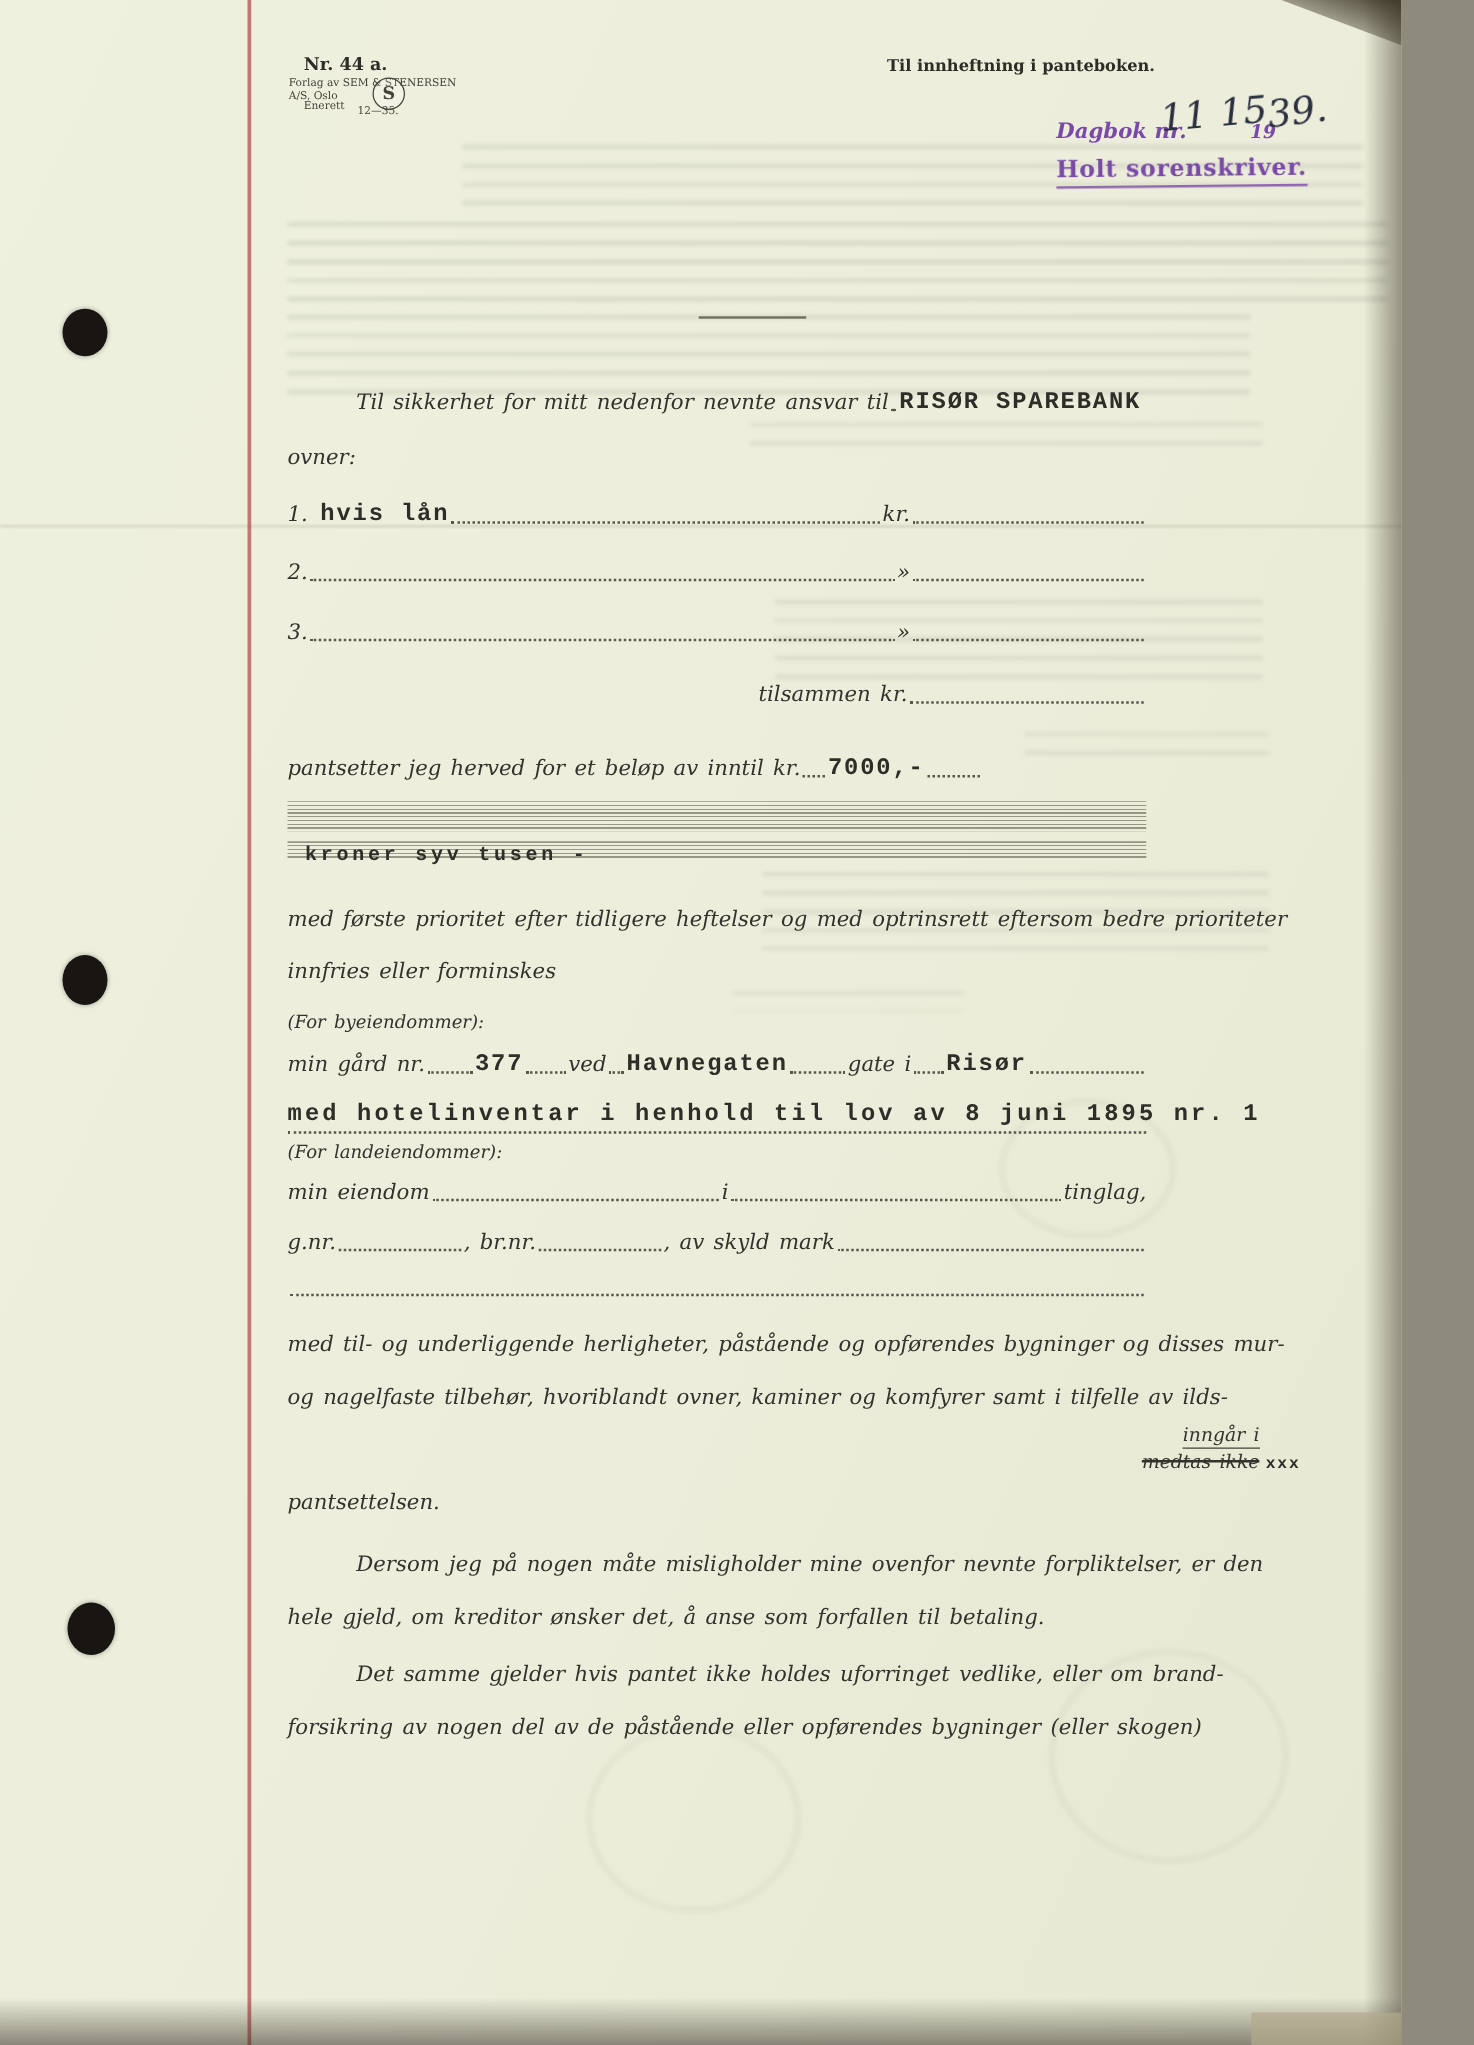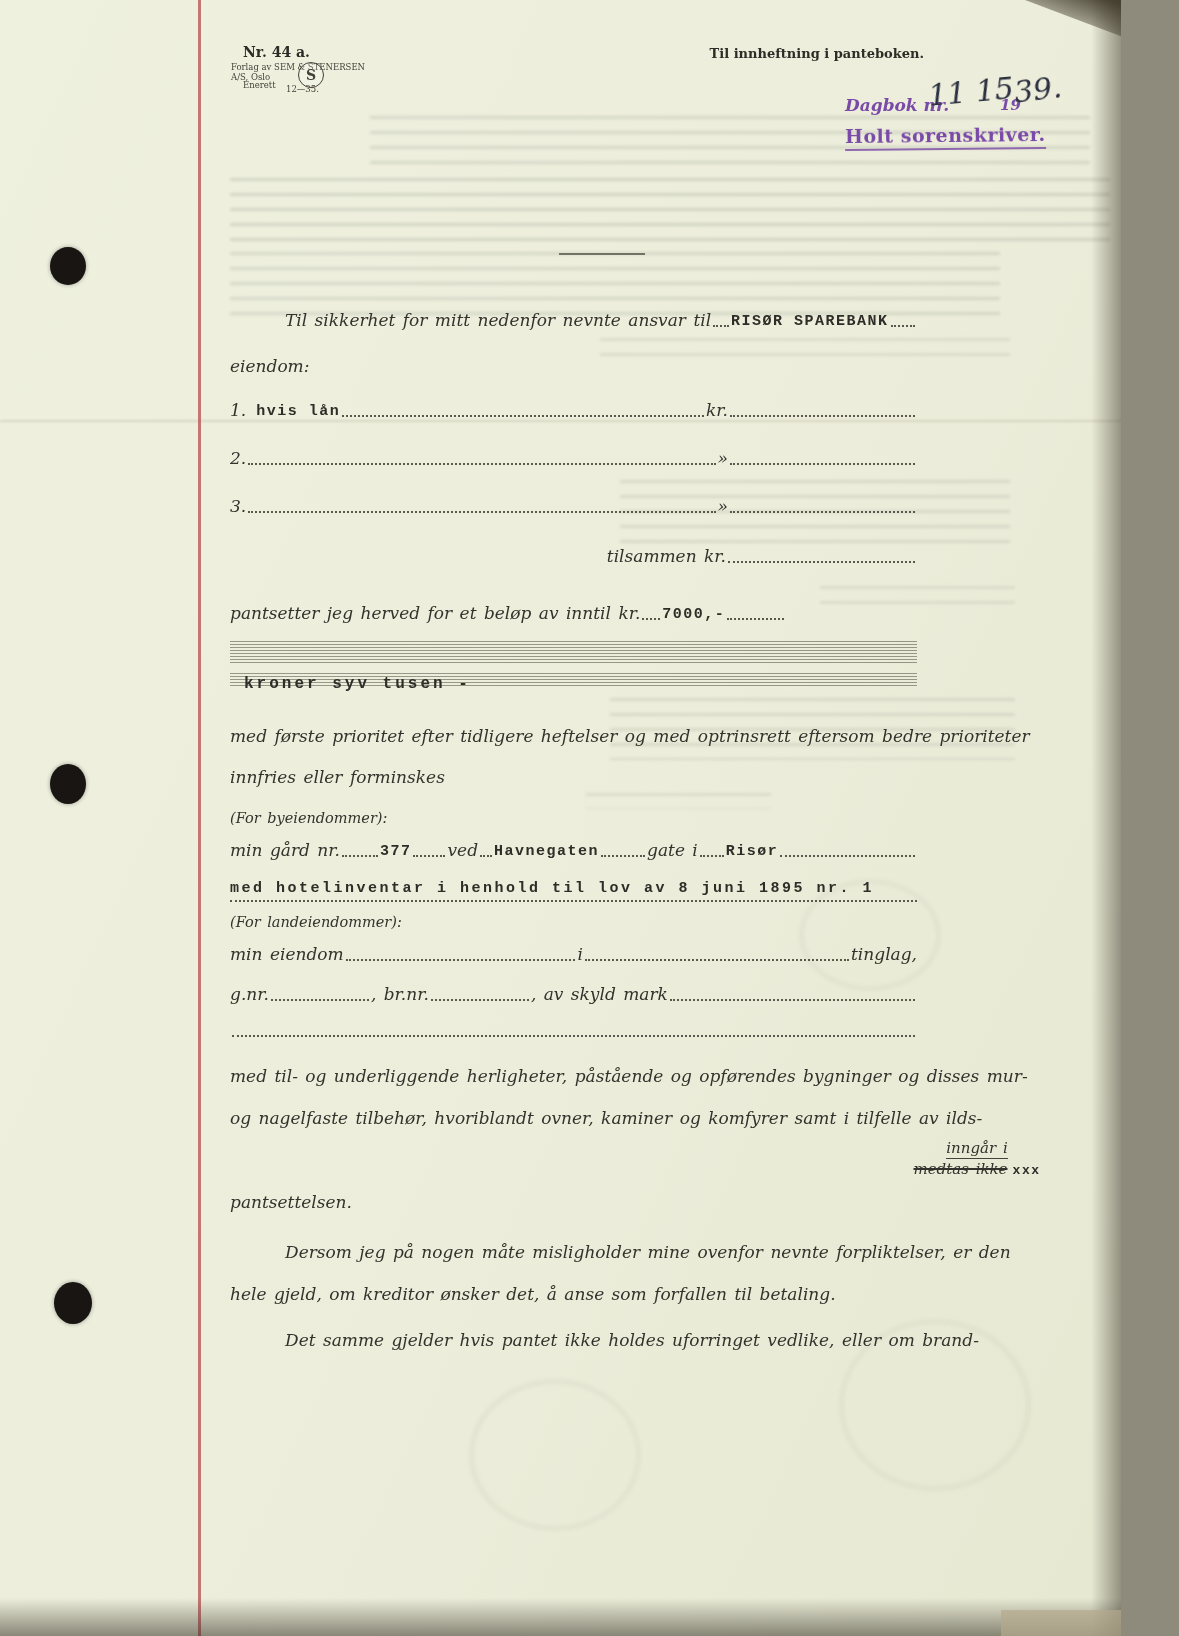--- a/index.html
+++ b/index.html
@@ -5,21 +5,21 @@
   * { margin:0; padding:0; box-sizing:border-box; }
   html,body { background:#8f8b7c; }
   .page {
     position:relative; width:1121px; height:1636px; overflow:hidden;
     background:linear-gradient(115deg,#eff1df 0%,#ecedda 55%,#e6e8d2 100%);
     font-family:"DejaVu Serif", serif;
   }
   .abs { position:absolute; }
   .printed { font-family:"DejaVu Serif", serif; font-style:italic; font-size:17px; color:#34322c; word-spacing:2px; white-space:nowrap; }
   .label-sm { font-size:14.5px; }
-  .typed { font-family:"Liberation Mono","DejaVu Sans Mono", monospace; font-style:normal; font-weight:bold; font-size:15px; letter-spacing:1.5px; color:#2f2d28; white-space:nowrap; }
+  .typed { font-family:"Liberation Mono","DejaVu Sans Mono", monospace; font-style:normal; font-weight:bold; font-size:19px; letter-spacing:1.5px; color:#2f2d28; white-space:nowrap; }
   .hw { font-family:"DejaVu Serif", serif; font-style:italic; font-size:30px; color:#2b3040; filter:blur(.2px); white-space:nowrap; }
   .purple { color:#7a4aa8; filter:blur(.25px); }
   .row { display:flex; align-items:flex-end; }
   .dots { border-bottom:2px dotted #5a574c; align-self:flex-end; margin:0 2px 3px 2px; height:1px; }
   .grow { flex:1 1 auto; }
   .bleed { position:absolute; filter:blur(1.6px); pointer-events:none;
     background:repeating-linear-gradient(to bottom, rgba(95,100,88,.20) 0 3px, transparent 3px 15px); }
   .ring { position:absolute; border-radius:50%; border:3px solid rgba(110,120,100,.10); filter:blur(2px); pointer-events:none; }
   .hole { position:absolute; background:#181512; border-radius:50%; box-shadow:0 0 4px rgba(0,0,0,.35); }
   .band { position:absolute; left:230px; right:204px;
@@ -78,21 +78,21 @@
 
   <div class="abs" style="left:559px;top:253px;width:86px;height:2px;background:rgba(70,66,56,.7)"></div>
 
   <div class="abs row" style="left:230px;right:204px;top:310px">
     <span class="printed" style="margin-left:55px">Til sikkerhet for mitt nedenfor nevnte ansvar til</span>
     <span class="dots" style="width:16px"></span>
     <span class="typed">RISØR SPAREBANK</span>
     <span class="dots grow"></span>
   </div>
 
-  <div class="abs printed" style="left:230px;top:356px">eiendom:</div>
+  <div class="abs printed" style="left:230px;top:356px">ovner:</div>
 
   <div class="abs row" style="left:230px;right:204px;top:400px">
     <span class="printed">1.</span>
     <span class="typed" style="margin-left:10px">hvis lån</span>
     <span class="dots grow"></span>
     <span class="printed">kr.</span>
     <span class="dots" style="width:185px"></span>
   </div>
 
   <div class="abs row" style="left:230px;right:204px;top:448px">
@@ -178,19 +178,20 @@
       <span class="typed" style="font-size:13px">xxx</span>
     </div>
   </div>
 
   <div class="abs printed" style="left:230px;top:1192px">pantsettelsen.</div>
 
   <div class="abs printed" style="left:285px;top:1242px">Dersom jeg på nogen måte misligholder mine ovenfor nevnte forpliktelser, er den</div>
   <div class="abs printed" style="left:230px;top:1284px">hele gjeld, om kreditor ønsker det, å anse som forfallen til betaling.</div>
 
   <div class="abs printed" style="left:285px;top:1330px">Det samme gjelder hvis pantet ikke holdes uforringet vedlike, eller om brand-</div>
+  <div class="abs printed" style="left:230px;top:1372px">forsikring av nogen del av de påstående eller opførendes bygninger (eller skogen)</div>
 
   <div class="edge-tr"></div>
   <div class="edge-r"></div>
   <div class="edge-b"></div>
   <div class="scanbed"></div>
 
 </div>
 
 </body></html>

